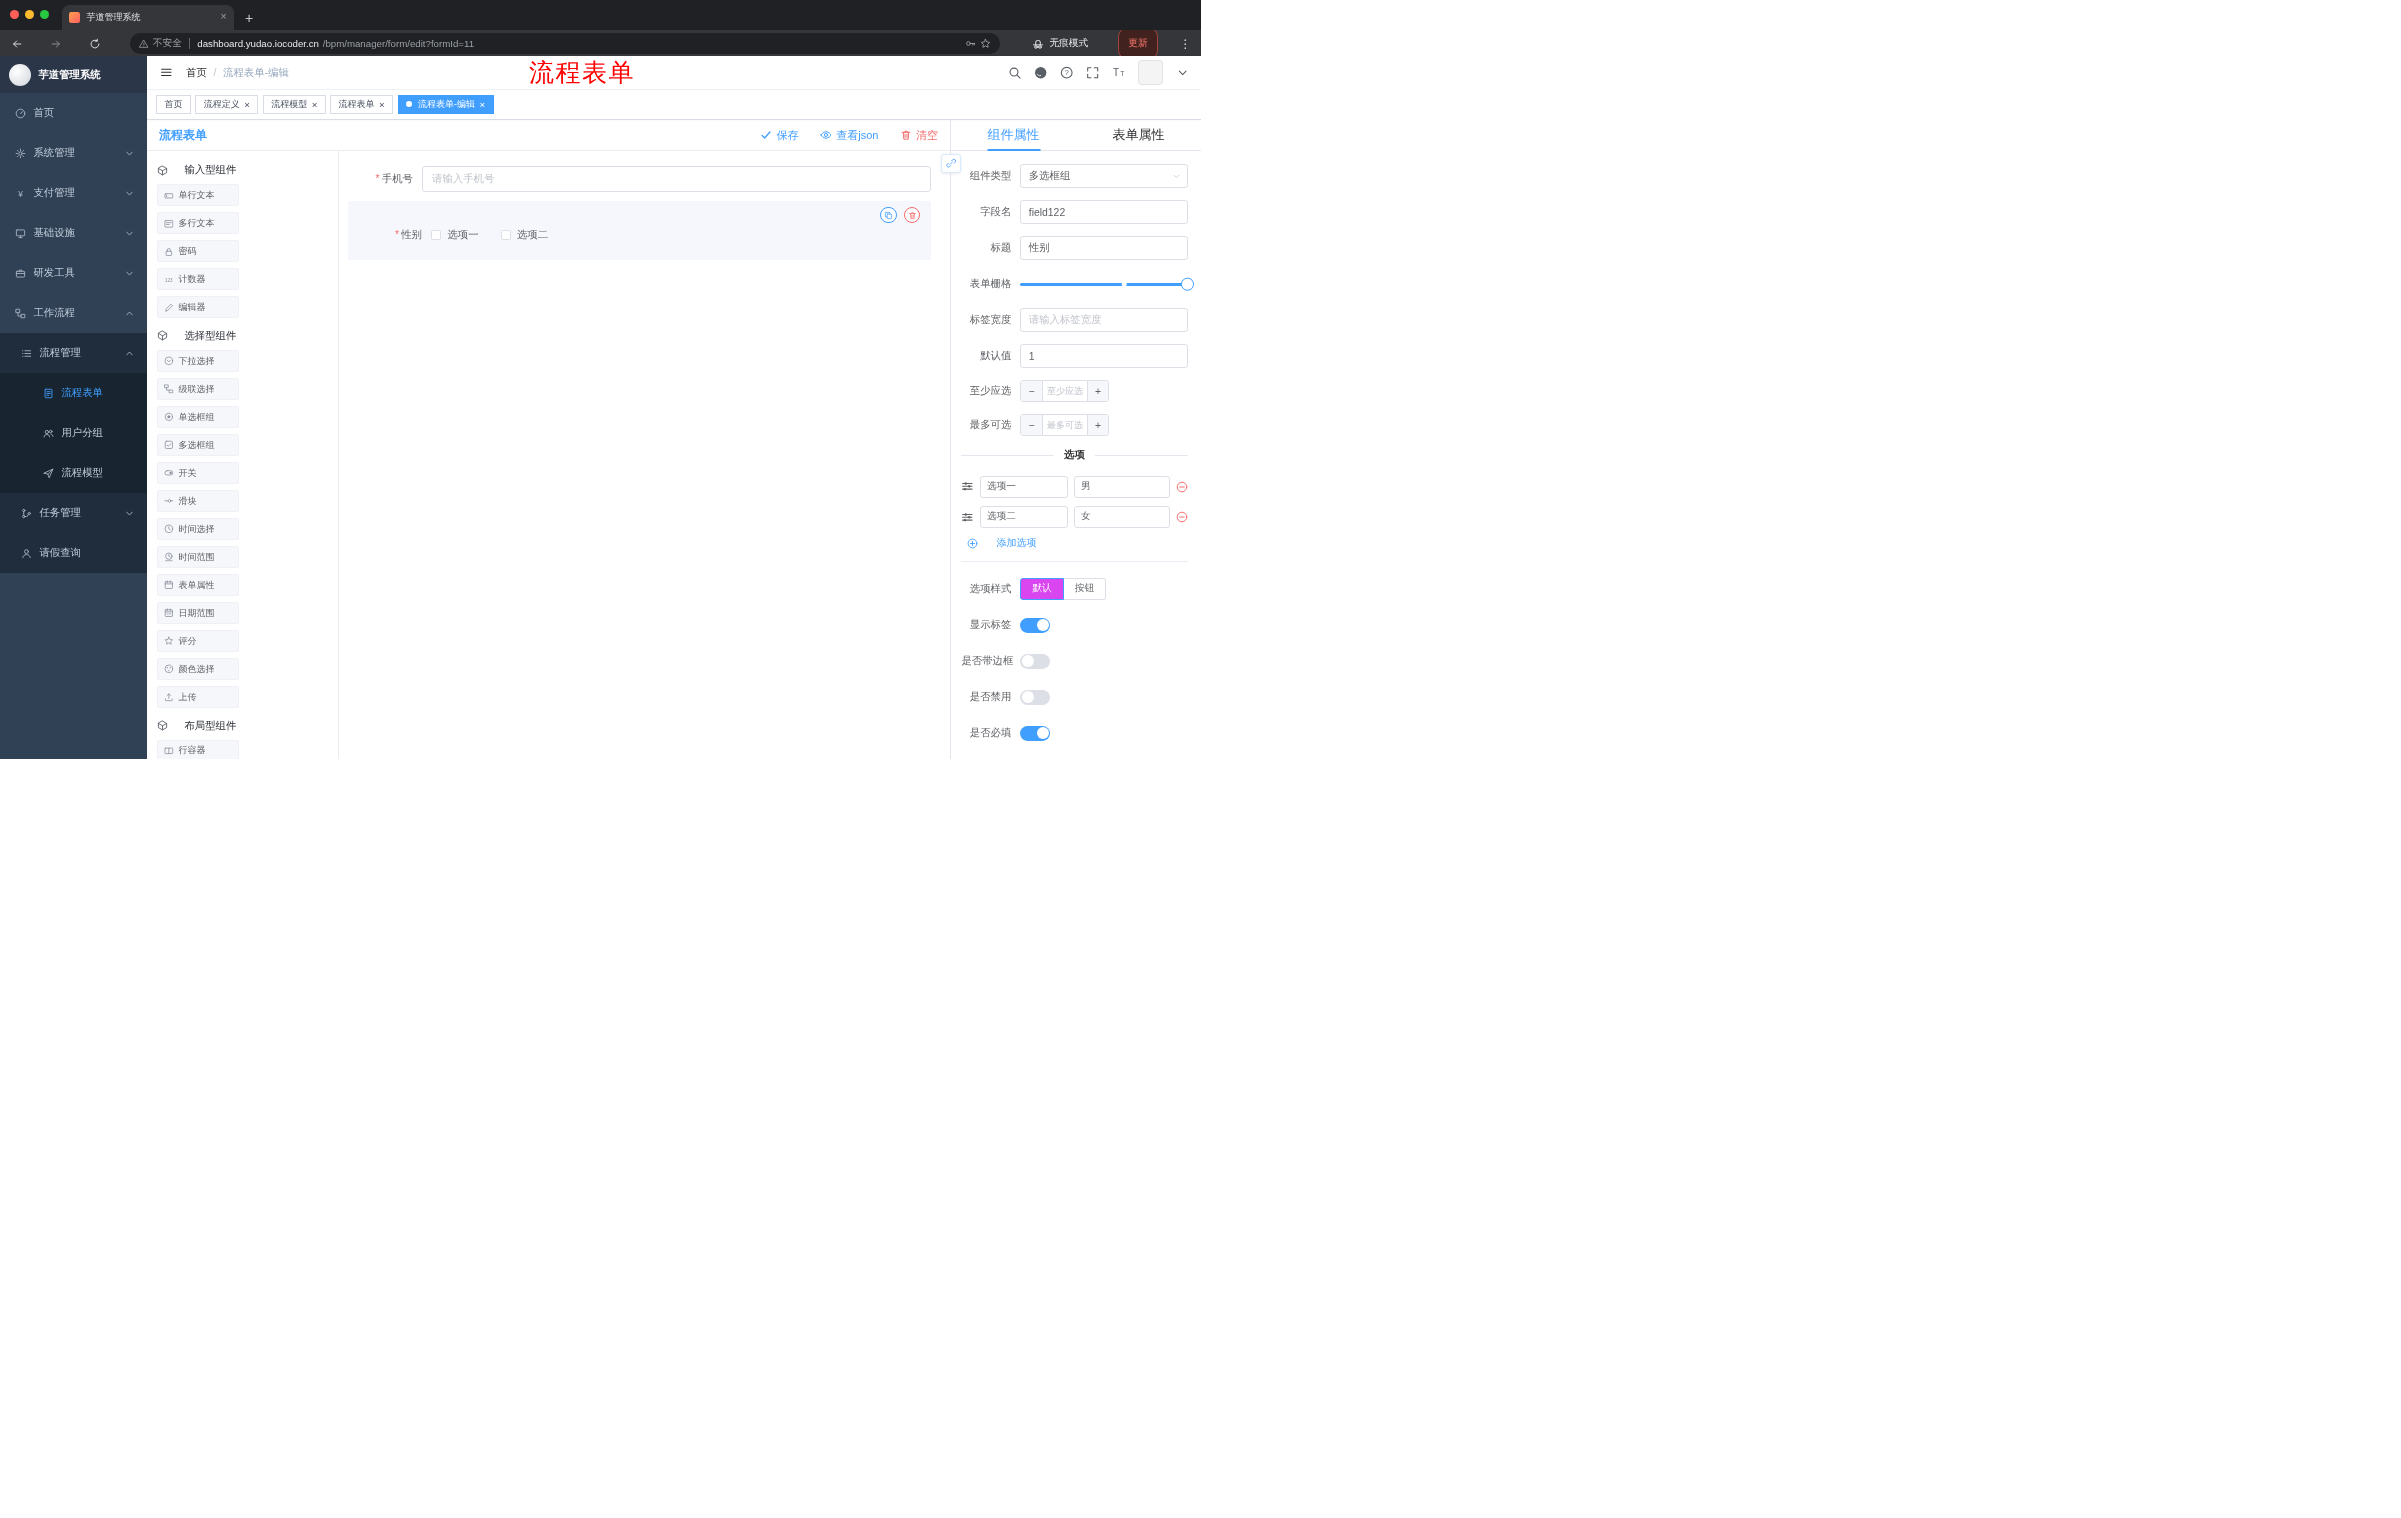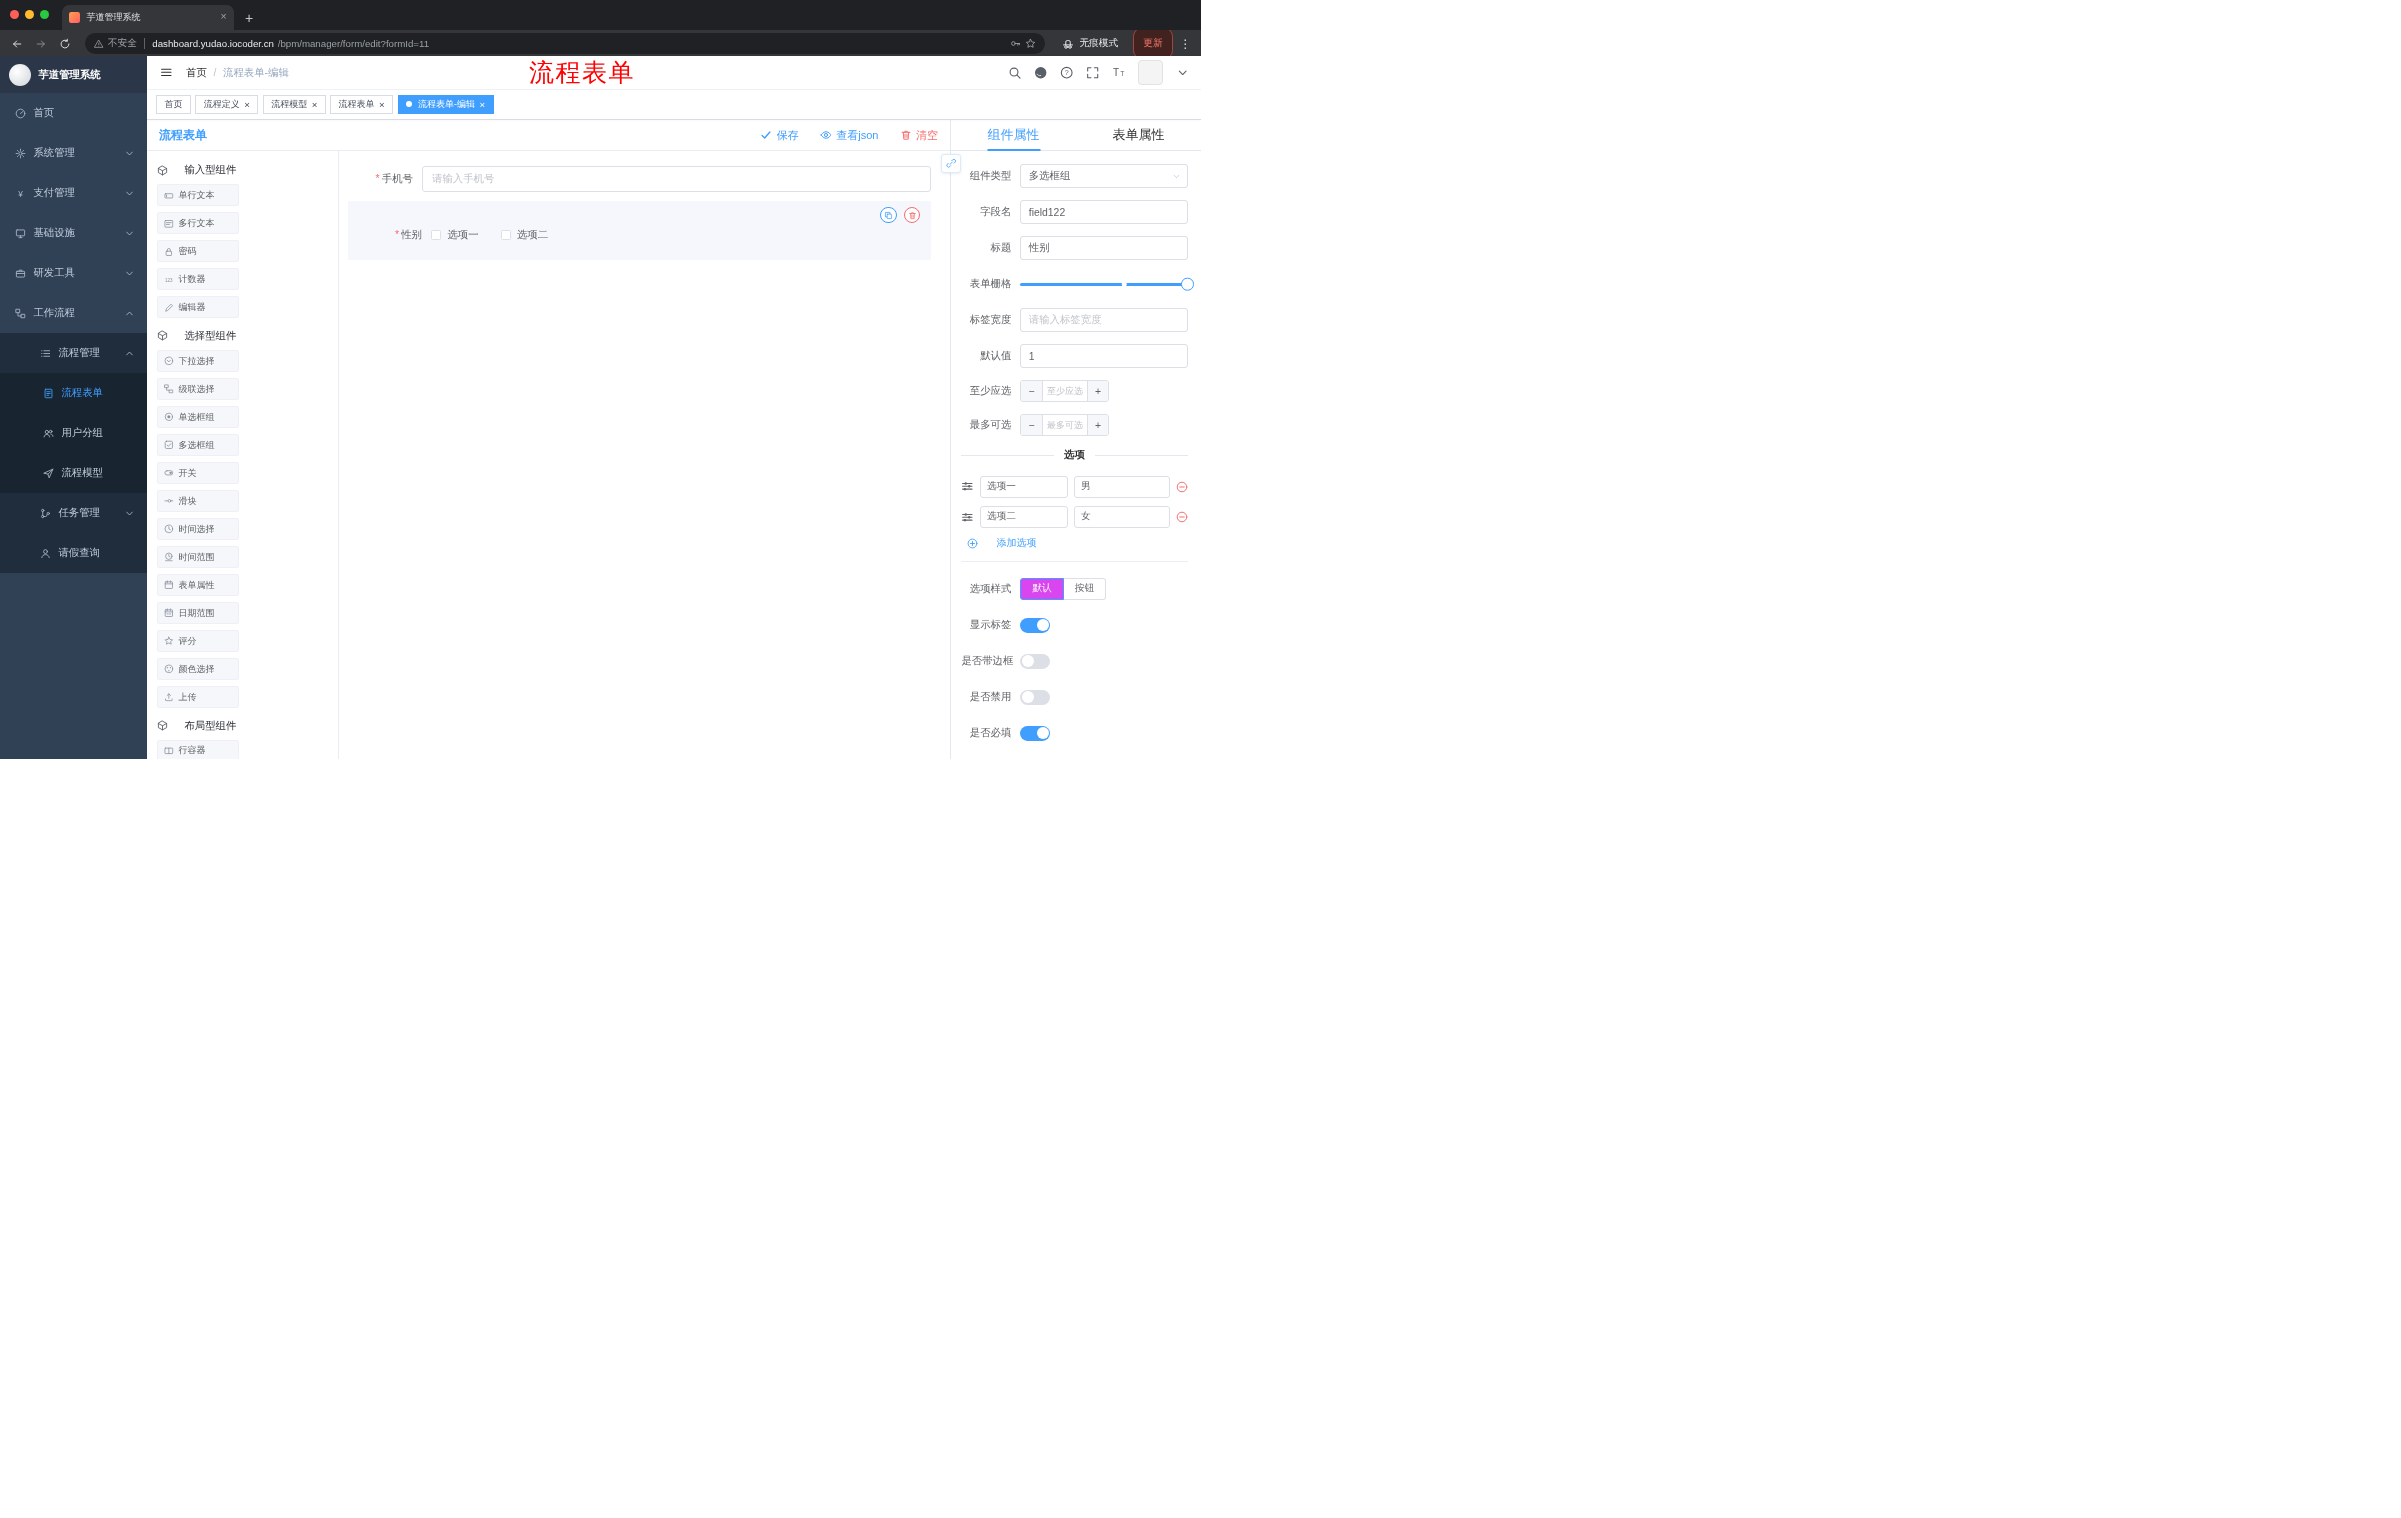--- a/index.html
+++ b/index.html
@@ -9,41 +9,41 @@
 
 .tabstrip{height:30px;background:#202124;position:relative;display:flex;align-items:flex-end}
 .lights{position:absolute;left:10.4px;top:10.4px;display:flex;gap:6px}
 .light{width:9px;height:9px;border-radius:50%}
 .l-red{background:#ff5f57}.l-yel{background:#febc2e}.l-grn{background:#28c840}
 .btab{margin-left:62px;width:172px;height:25px;background:#35363a;border-radius:7.4px 7.4px 0 0;display:flex;align-items:center;gap:6px;padding:0 7.4px;color:#dee1e6;font-size:9px}
 .btab .title{flex:1;white-space:nowrap;overflow:hidden}
 .tabclose{color:#9aa0a6;font-size:10.4px;line-height:1}
 .favicon{width:11px;height:11px;border-radius:2.2px;background:linear-gradient(135deg,#ffa14e,#ff5e62)}
 .newtab{width:21px;height:22px;display:flex;align-items:center;justify-content:center;color:#c4c7ca;font-size:14px;margin:0 0 1.5px 4.5px}
-.navbar{height:27px;background:#35363a;display:flex;align-items:center;padding:0 7.4px;gap:4px}
+.navbar{height:27px;background:#35363a;display:flex;align-items:center;padding:0 7.4px;gap:19px}
 .navbtn{width:20px;height:20px;display:flex;align-items:center;justify-content:center;color:#dee1e6;border-radius:50%}
 .navbtn.dim{color:#8a8d91}
 .addressbar{flex:1;height:21px;background:#202124;border-radius:10.4px;display:flex;align-items:center;padding:0 9px;margin:0 6px;color:#9aa0a6;font-size:9.7px;gap:3.7px;min-width:0}
 .addr-sep{width:0.7px;height:10.4px;background:#5f6368;margin:0 3.7px}
 .addr-domain{color:#e8eaed;white-space:nowrap}
 .addr-path{color:#9aa0a6;white-space:nowrap;overflow:hidden;flex:1}
 .incog{display:flex;align-items:center;gap:5.2px;color:#e8eaed;font-size:9.7px;padding:0 7.4px;white-space:nowrap}
 .updatepill{display:flex;align-items:center;background:#42221f;border:0.7px solid #a4443c;color:#ff7b6f;height:33px;border-radius:9.7px;padding:0 9.7px;font-size:9.7px;white-space:nowrap;margin-left:3px}
 .menu3{color:#dee1e6;font-size:12px;width:16.3px;text-align:center}
 
 .app{position:absolute;top:56px;left:0;right:0;bottom:0;display:flex}
 .sidebar{width:147px;background:#304156;color:#bfcbd9;flex:none;display:flex;flex-direction:column;overflow:hidden}
 .logo{height:37px;display:flex;align-items:center;gap:7.4px;padding:0 9px;background:#2b3648}
 .logo-av{width:22px;height:22px;border-radius:50%;background:radial-gradient(circle at 35% 35%,#fff,#cfd4da);flex:none}
 .logo-title{color:#fff;font-weight:bold;font-size:10.4px;white-space:nowrap}
 .sb-item{height:40px;display:flex;align-items:center;gap:7.4px;padding:0 12px 0 15px;font-size:10.4px;cursor:pointer;white-space:nowrap}
 .sb-item .ic{width:11px;height:11px;color:#a8b4c4}
 .sb-caret{margin-left:auto;width:9px;height:9px;color:#8fa0b3}
 .up{transform:rotate(180deg)}
-.lv2{padding-left:40px;background:#1f2d3d}
+.lv2{padding-left:21px;background:#1f2d3d}
 .lv3{padding-left:43px;background:#18242f}
 .sb-item.active{color:#409eff}
 .sb-item.active .ic{color:#409eff}
 .sb-fill{flex:1;background:#304156}
 .main{flex:1;display:flex;flex-direction:column;min-width:0;background:#fff}
 
 .appheader{height:34px;display:flex;align-items:center;gap:6px;padding:0 12px 0 6px;border-bottom:0.7px solid #eef1f6;position:relative;background:#fff}
 .burger{width:27px;height:27px;display:flex;align-items:center;justify-content:center;color:#303133}
 .crumb{display:flex;align-items:center;gap:6.7px;font-size:10.4px}
 .crumb .c1{color:#303133}

